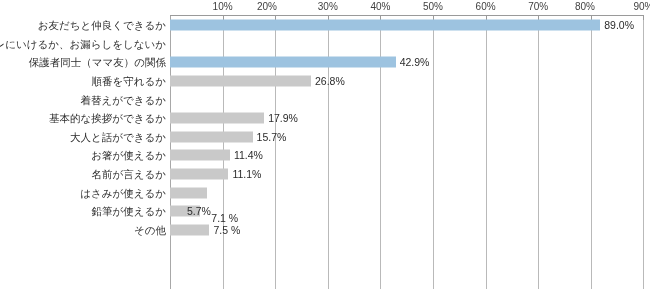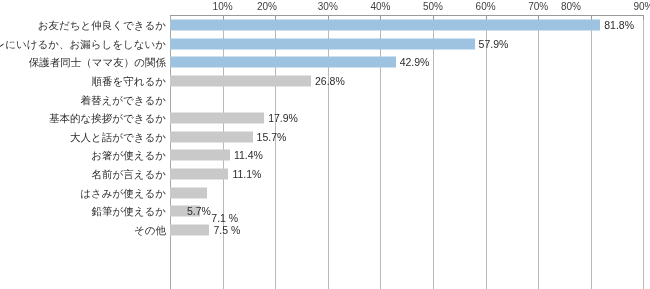--- a/index.html
+++ b/index.html
@@ -148,39 +148,35 @@
       <div class="axis-label" style="left: 327.8px;">30%</div>
       <div class="tick-mark" style="left: 380.4px;"></div>
       <div class="axis-label" style="left: 380.4px;">40%</div>
       <div class="tick-mark" style="left: 433px;"></div>
       <div class="axis-label" style="left: 433px;">50%</div>
       <div class="tick-mark" style="left: 485.6px;"></div>
       <div class="axis-label" style="left: 485.6px;">60%</div>
       <div class="tick-mark" style="left: 538.2px;"></div>
       <div class="axis-label" style="left: 538.2px;">70%</div>
       <div class="tick-mark" style="left: 590.8px;"></div>
-      <div class="axis-label" style="left: 571px;">80%</div>
+      <div class="axis-label" style="left: 585px;">80%</div>
       <div class="tick-mark" style="left: 643.4px;"></div>
       <div class="axis-label" style="left: 643.4px;">90%</div>
     </div>
 
   <div id="rows">
       <div class="row">
         <div class="cat-label">お友だちと仲良くできるか</div>
         <div class="bar-wrap">
           <div class="bar blue" style="width: 430.268px;"></div>
-          <div class="val-label" style="left: 434.268px;">81.8%</div>
+          <div class="val-label" style="left: 434.268px;">89.0%</div>
         </div>
       </div>
       <div class="row">
         <div class="cat-label">トイレにいけるか、お漏らしをしないか</div>
-        <div class="bar-wrap">
-          <div class="bar blue" style="width: 304.554px;"></div>
-          <div class="val-label" style="left: 308.554px;">57.9%</div>
-        </div>
       </div>
       <div class="row">
         <div class="cat-label">保護者同士（ママ友）の関係</div>
         <div class="bar-wrap">
           <div class="bar blue" style="width: 225.654px;"></div>
           <div class="val-label" style="left: 229.654px;">42.9%</div>
         </div>
       </div>
       <div class="row">
         <div class="cat-label">順番を守れるか</div>

